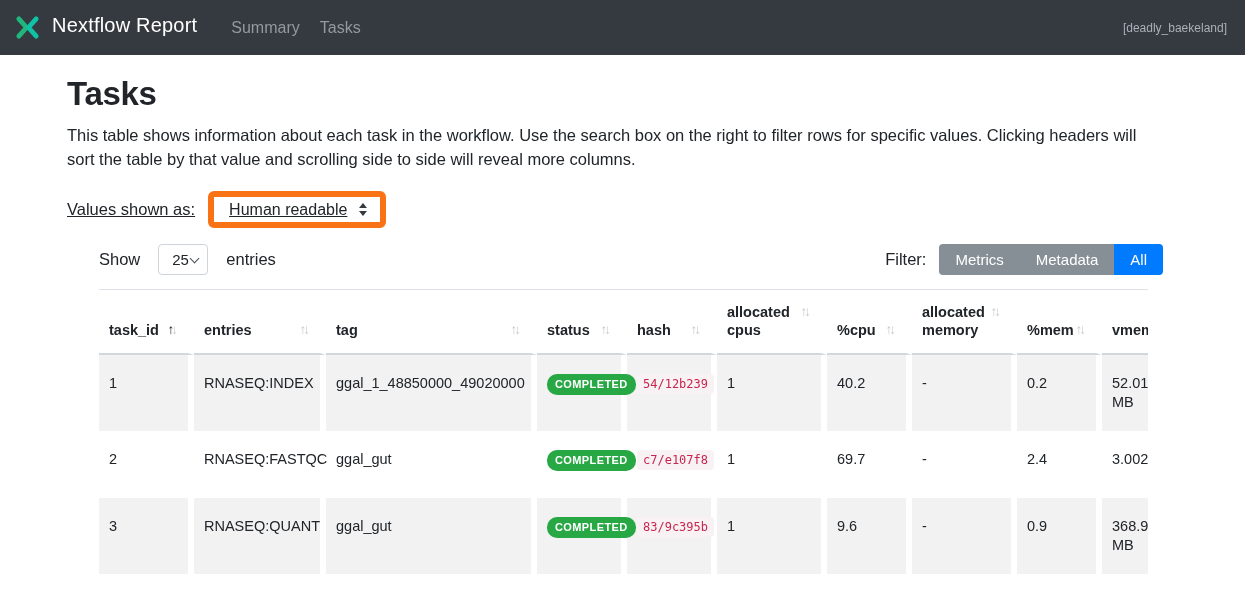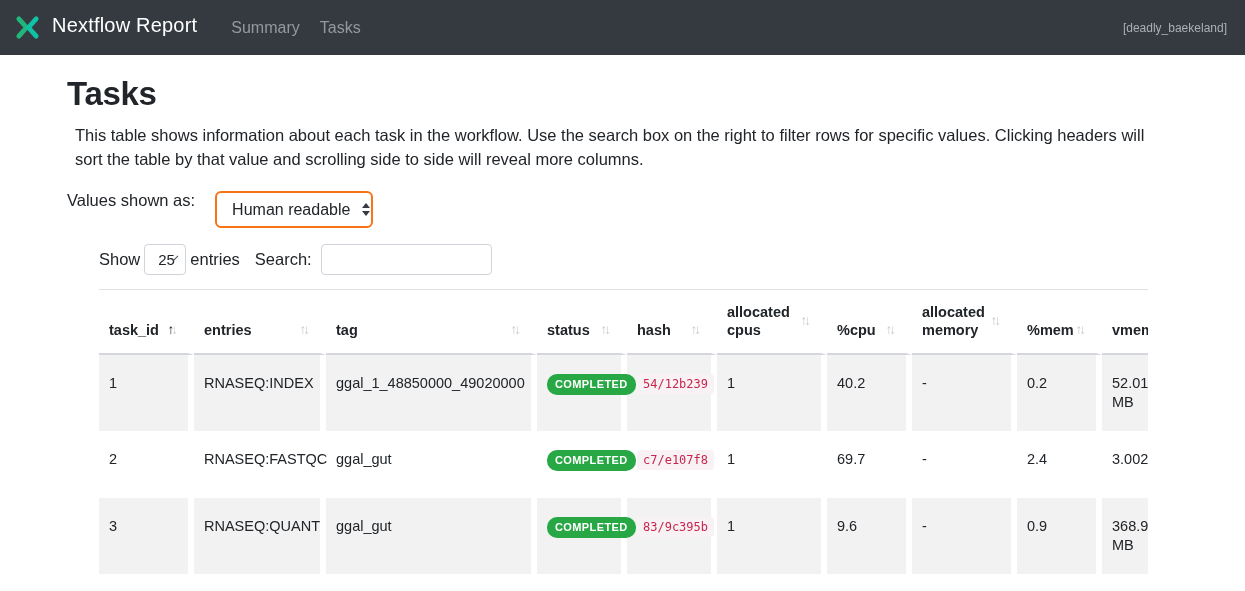--- a/index.html
+++ b/index.html
@@ -21,39 +21,39 @@
   .nav-links { display: flex; align-items: center; margin-left: 24px; }
   .nav-links a {
     color: #93999e; font-size: 16px; text-decoration: none;
     padding: 8px 10px; cursor: pointer;
   }
   .run-name { margin-left: auto; color: #aab0b6; font-size: 12px; padding-right: 4px; }
 
   
   .content { padding: 0 82px 0 67px; }
   h1.page-title { font-size: 33px; font-weight: 600; margin: 20px 0 10px; letter-spacing: -.3px; }
-  p.page-desc { font-size: 16.5px; line-height: 24px; margin: 8px; width: 1098px; }
-
-  .values-row { display: flex; align-items: flex-start; gap: 20px; margin-top: 20px; font-size: 16.5px; }
+  p.page-desc { font-size: 16.5px; line-height: 24px; margin: 0; width: 1098px; }
+
+  .values-row { display: flex; align-items: center; gap: 13px; margin-top: 20px; font-size: 16.5px; text-decoration: underline; }
   .hr-select {
     display: inline-flex; align-items: center; gap: 12px;
-    border: 2px solid #f97316; border-radius: 6px;
-    height: 37px; padding: 0 1px 0 15px;
+    border: 6px solid #f97316; border-radius: 6px;
+    height: 37px; padding: 0 13px 0 15px;
     font-size: 16px; cursor: pointer; background: #fff;
   }
   .updown { display: inline-flex; flex-direction: column; gap: 3px; }
   .tri-up    { width: 0; height: 0; border-left: 4.5px solid transparent; border-right: 4.5px solid transparent; border-bottom: 5px solid #343a40; }
   .tri-down  { width: 0; height: 0; border-left: 4.5px solid transparent; border-right: 4.5px solid transparent; border-top: 5px solid #343a40; }
 
   
   .dt-area { margin-left: 32px; margin-top: 16px; }
   .dt-controls { display: flex; align-items: center; font-size: 16.5px; }
-  .show-group { display: flex; align-items: center; gap: 4px; }
+  .show-group { display: flex; align-items: center; gap: 18px; }
   .entries-select {
-    width: 42px; height: 31px; border: 1px solid #ced4da; border-radius: 4px;
+    width: 50px; height: 31px; border: 1px solid #ced4da; border-radius: 4px;
     display: inline-flex; align-items: center; padding: 0 9px 0 13px;
     font-size: 15px; cursor: pointer; background: #fff;
   }
   .entries-select .val { flex: 1; }
   .chev {
     width: 7px; height: 7px; margin-top: -3px;
     border-right: 1.8px solid #495057; border-bottom: 1.8px solid #495057;
     transform: rotate(45deg);
   }
   .filter-group { margin-left: auto; display: flex; align-items: center; gap: 13px; }
@@ -72,21 +72,21 @@
 
   
   .table-wrap { width: 1049px; overflow: hidden; margin-top: 14px; border-top: 1px solid #dee2e6; }
   table.tasks { border-collapse: separate; border-spacing: 0; table-layout: fixed; width: 1103px; }
   th {
     height: 65px; padding: 10px 10px 14px; vertical-align: bottom;
     font-size: 14.5px; font-weight: 700; text-align: left;
     border-bottom: 2px solid #d3d6da; border-right: 6px solid #fff;
     background: #fff; cursor: pointer; line-height: 18px;
   }
-  .th-inner { display: flex; align-items: center; }
+  .th-inner { display: flex; align-items: flex-start; }
   .th-label { flex: 1; }
   .sort-icon { white-space: nowrap; font-size: 13.5px; letter-spacing: -3px; padding-right: 3px; }
   .sort-icon .arr { color: #c6cacd; }
   .sort-icon .arr.active { color: #212529; }
   td {
     height: 67px; padding: 19px 10px; vertical-align: top;
     font-size: 14.5px; line-height: 19px;
     border-right: 6px solid #fff;
   }
   tr.odd td { background: #f2f2f2; }
@@ -139,25 +139,29 @@
     <div class="dt-controls">
       <div class="show-group">
         <span>Show</span>
         <div class="entries-select">
           <span class="val">25</span>
           <i class="chev"></i>
         </div>
         <span>entries</span>
       </div>
 
-
-      <div class="search-group">
-        <label>Search:</label>
-        <input type="text" placeholder="" style="">
+      <div class="filter-group">
+        <span>Filter:</span>
+        <div class="btn-group">
+          <button class="btn gray">Metrics</button>
+          <button class="btn gray">Metadata</button>
+          <button class="btn blue">All</button>
+        </div>
       </div>
+
     </div>
 
     <div class="table-wrap">
       <table class="tasks">
         <thead>
             <tr id="thead-row">
               <th style="width: 95px;">
                 <div class="th-inner">
                   <span class="th-label">task_id</span>
                   <span class="sort-icon"><span class="arr up active">↑</span><span class="arr down">↓</span></span>

